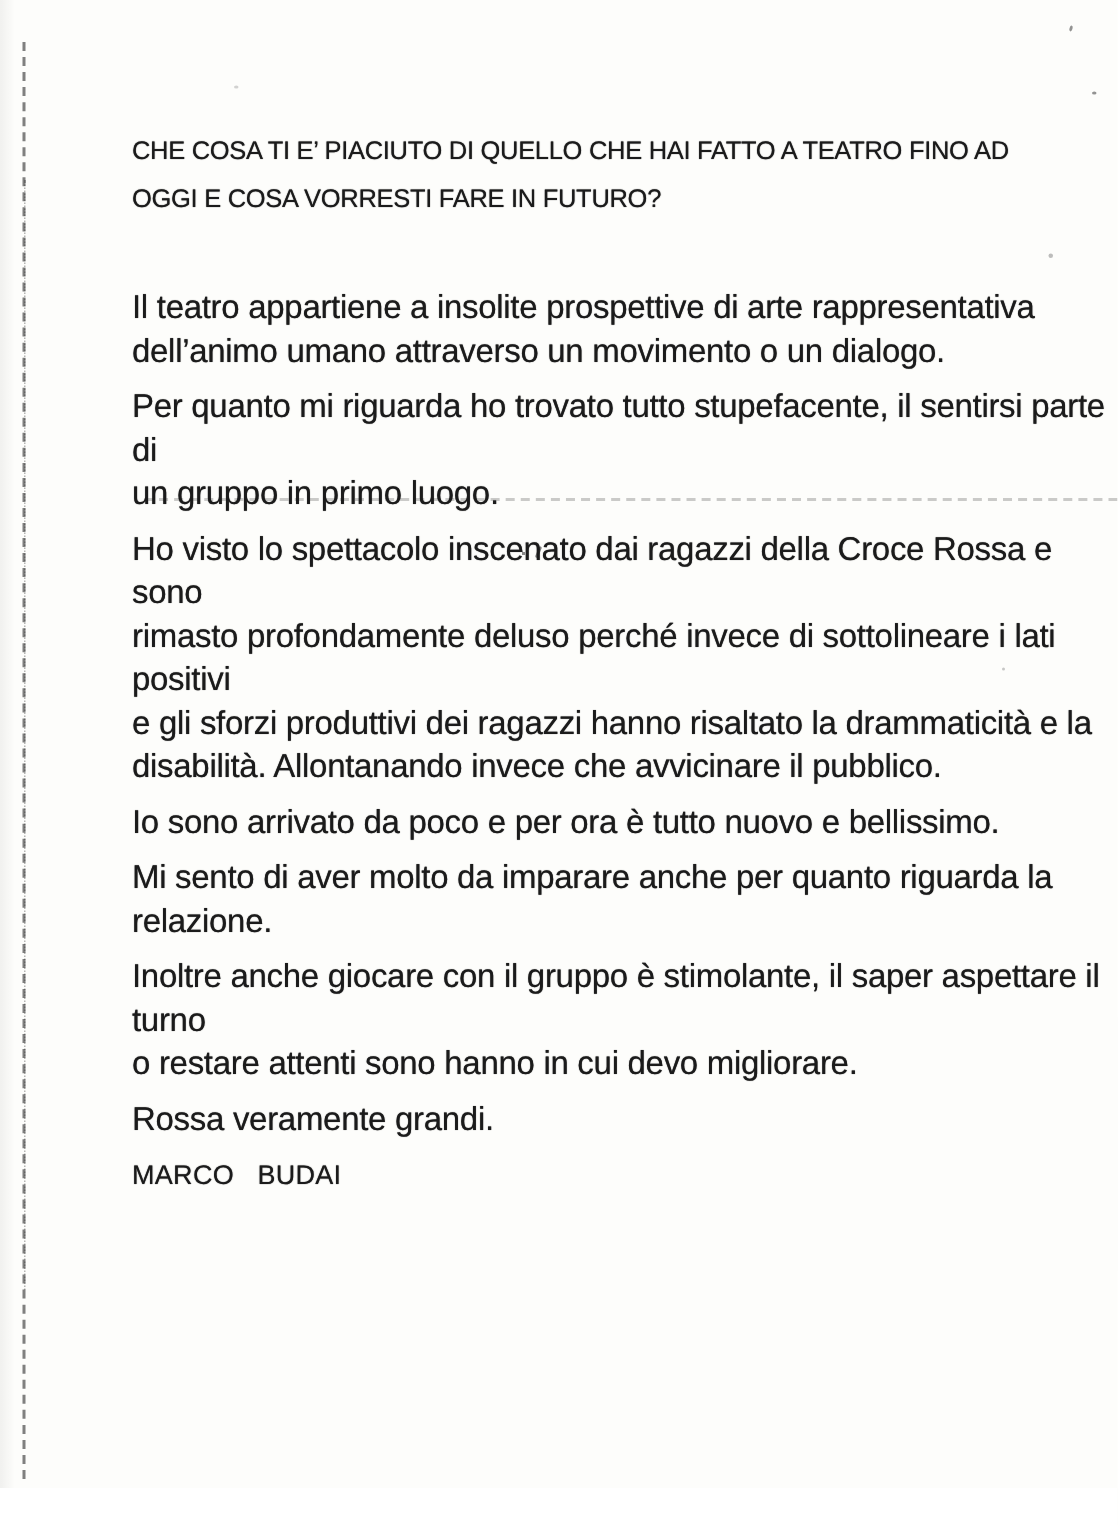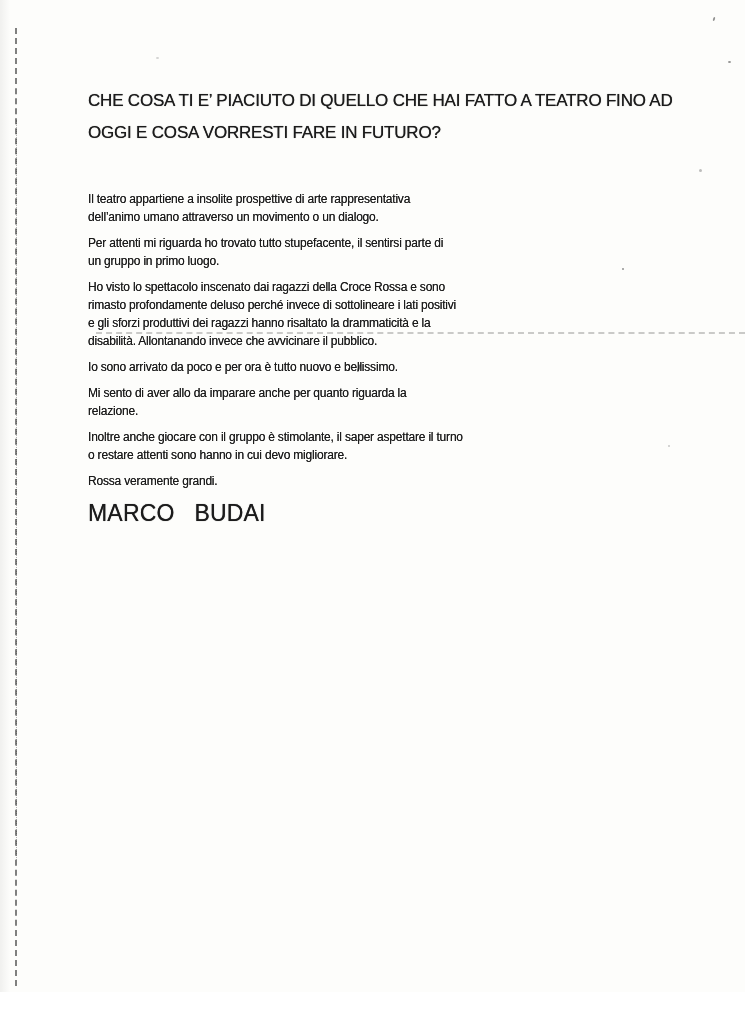--- a/index.html
+++ b/index.html
@@ -33,29 +33,29 @@
   }
   .doc-title {
     font-size: 17px;
     line-height: 32px;
     letter-spacing: -0.2px;
     white-space: pre-wrap;
     margin-bottom: 41px;
     text-shadow: 0 0 0.7px rgba(0,0,0,0.8);
   }
   .para {
-    font-size: 12px;
-    line-height: 18px;
+    font-size: 22px;
+    line-height: 29px;
     letter-spacing: -0.2px;
     white-space: pre-wrap;
     margin-bottom: 8px;
     text-shadow: 0 0 0.6px rgba(0,0,0,0.75);
   }
   .signature {
-    font-size: 23px;
+    font-size: 18px;
     line-height: 30px;
     letter-spacing: 0.2px;
     white-space: pre-wrap;
     margin-top: 4px;
     text-shadow: 0 0 0.7px rgba(0,0,0,0.8);
   }
   
   .left-line {
     position: absolute;
     left: 15px; top: 28px; height: 958px; width: 0;
@@ -119,28 +119,28 @@
   <div class="speckle sp7"></div>
   <div class="slash-mark"></div>
   <div class="comma-mark"></div>
 
   <div class="text-col">
     <div class="doc-title">CHE COSA TI E’ PIACIUTO DI QUELLO CHE HAI FATTO A TEATRO FINO AD
 OGGI E COSA VORRESTI FARE IN FUTURO?</div>
 
     <div class="para">Il teatro appartiene a insolite prospettive di arte rappresentativa
 dell’animo umano attraverso un movimento o un dialogo.</div>
-    <div class="para">Per attenti mi riguarda ho trovato tutto stupefacente, il sentirsi parte di
+    <div class="para">Per quanto mi riguarda ho trovato tutto stupefacente, il sentirsi parte di
 un gruppo in primo luogo.</div>
     <div class="para">Ho visto lo spettacolo inscenato dai ragazzi della Croce Rossa e sono
 rimasto profondamente deluso perché invece di sottolineare i lati positivi
 e gli sforzi produttivi dei ragazzi hanno risaltato la drammaticità e la
 disabilità. Allontanando invece che avvicinare il pubblico.</div>
     <div class="para">Io sono arrivato da poco e per ora è tutto nuovo e bellissimo.</div>
-    <div class="para">Mi sento di aver allo da imparare anche per quanto riguarda la
+    <div class="para">Mi sento di aver molto da imparare anche per quanto riguarda la
 relazione.</div>
     <div class="para">Inoltre anche giocare con il gruppo è stimolante, il saper aspettare il turno
 o restare attenti sono hanno in cui devo migliorare.</div>
     <div class="para">Rossa veramente grandi.</div>
 
     <div class="signature">MARCO   BUDAI</div>
   </div>
 
 </div>
 

